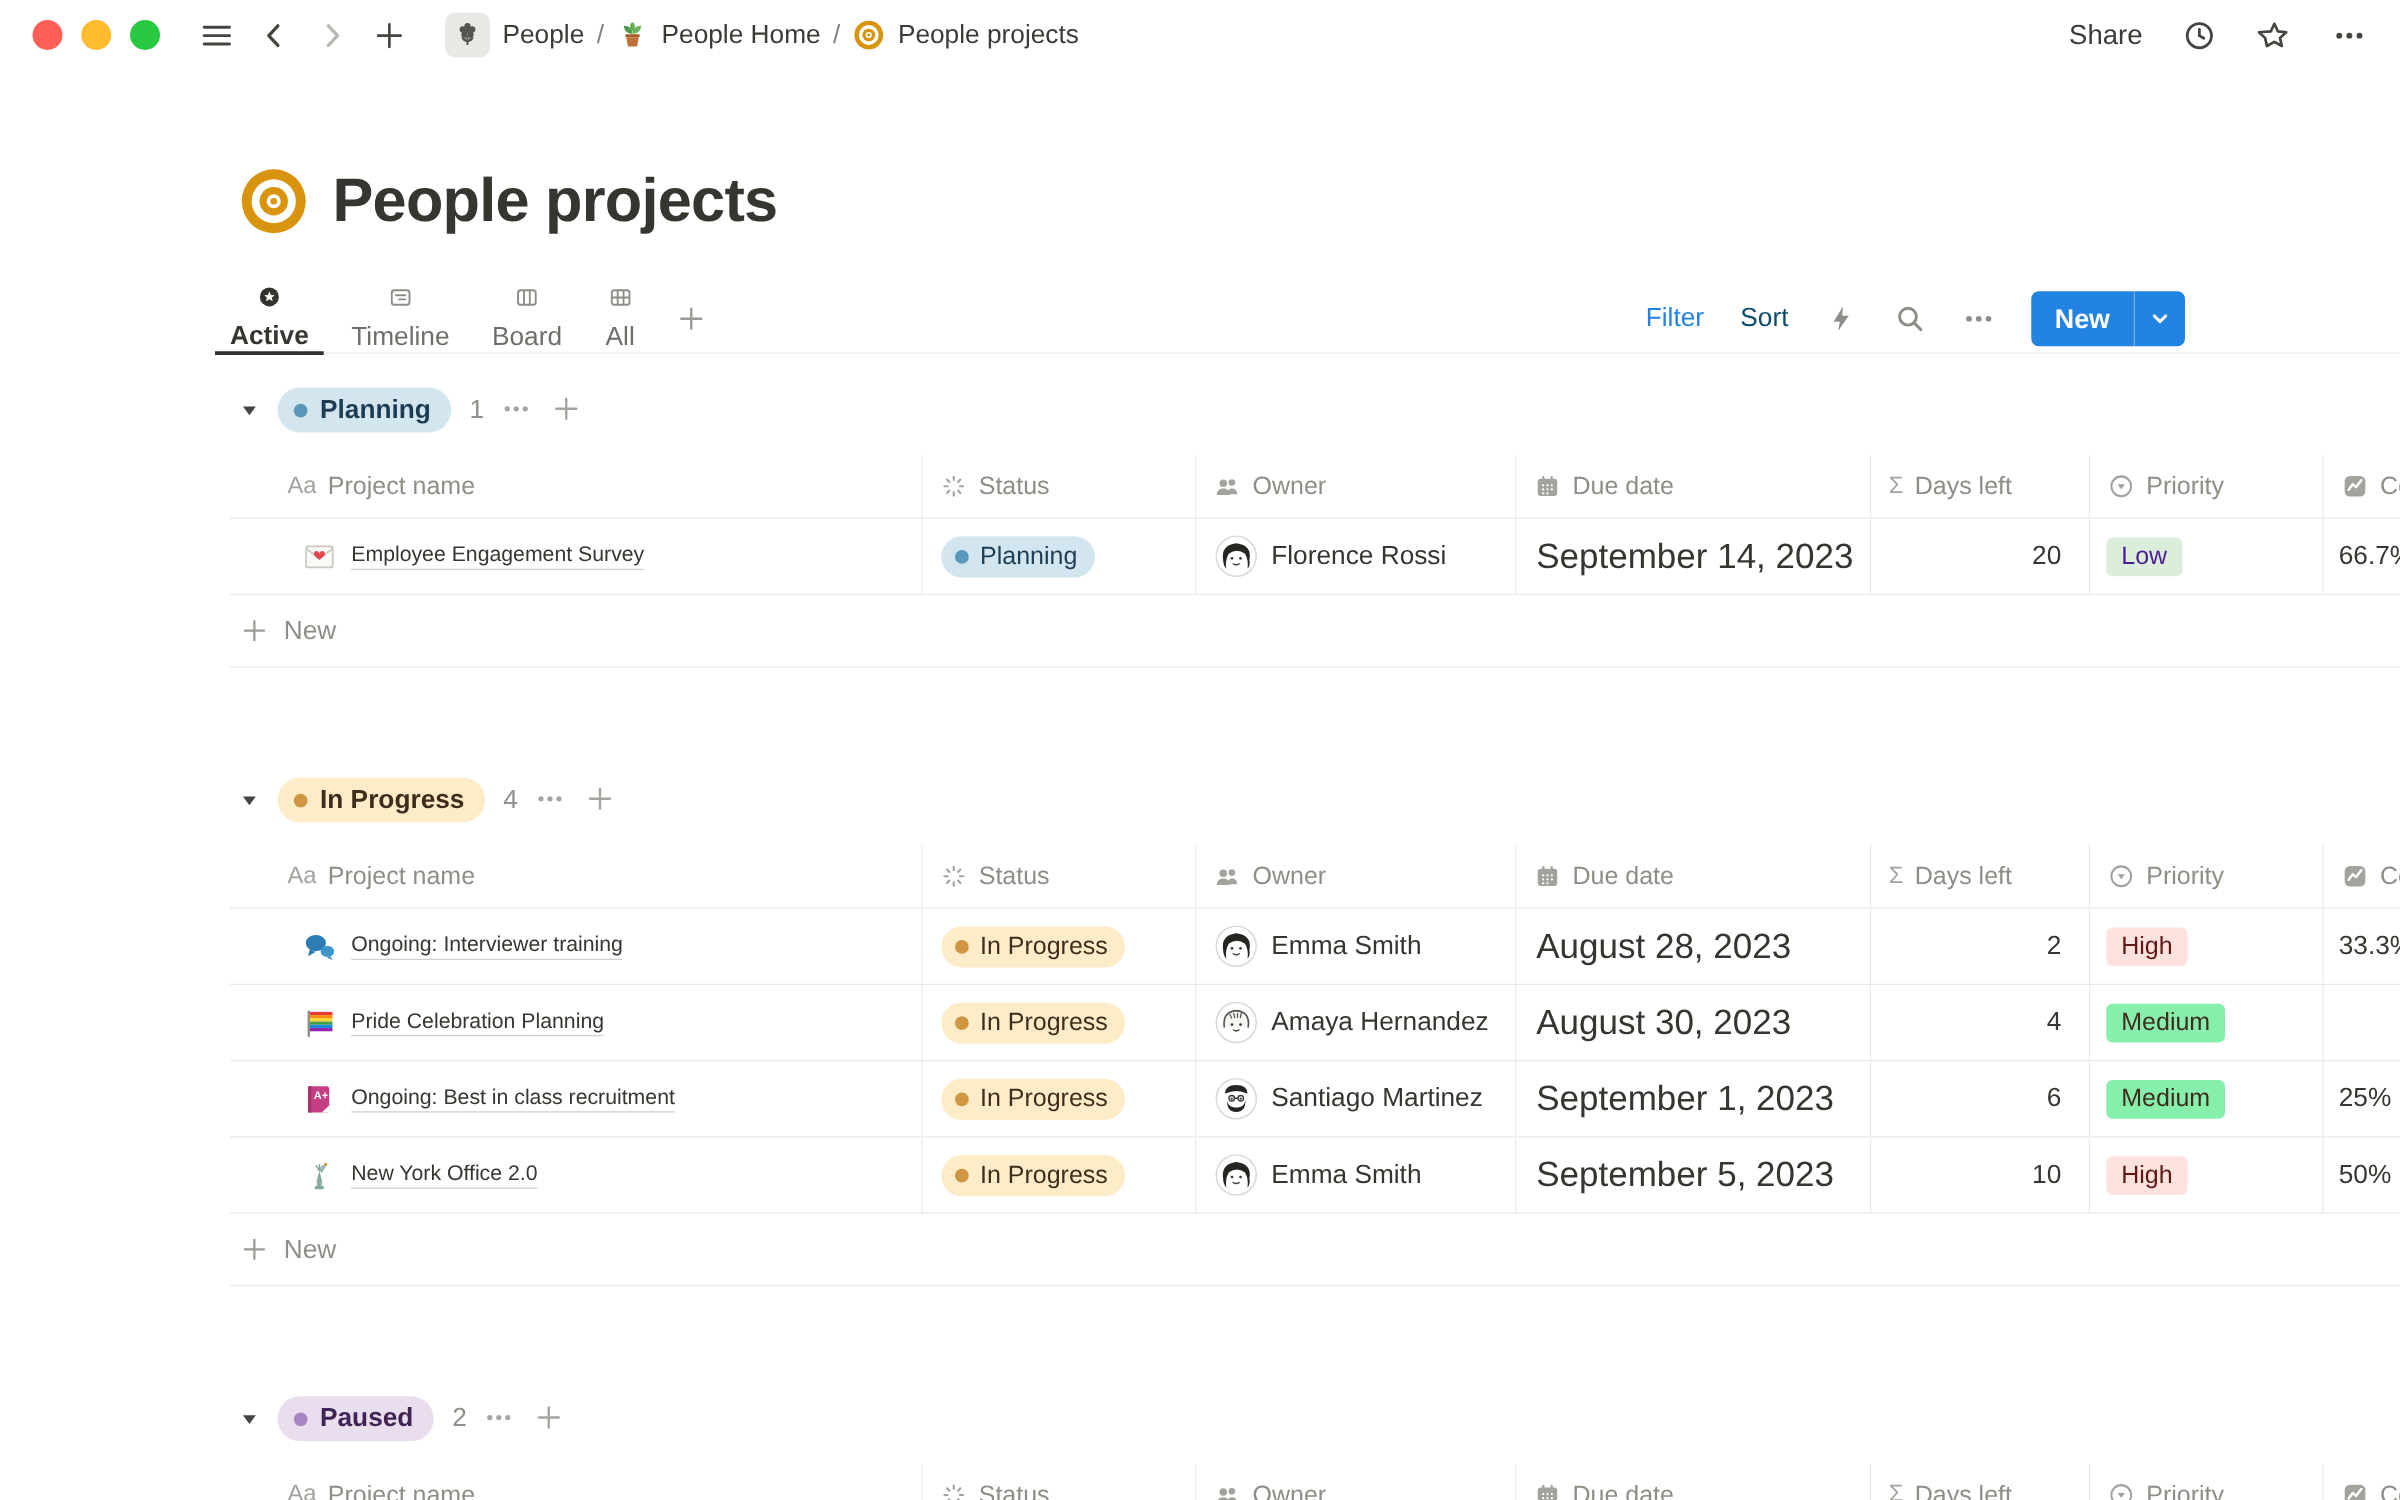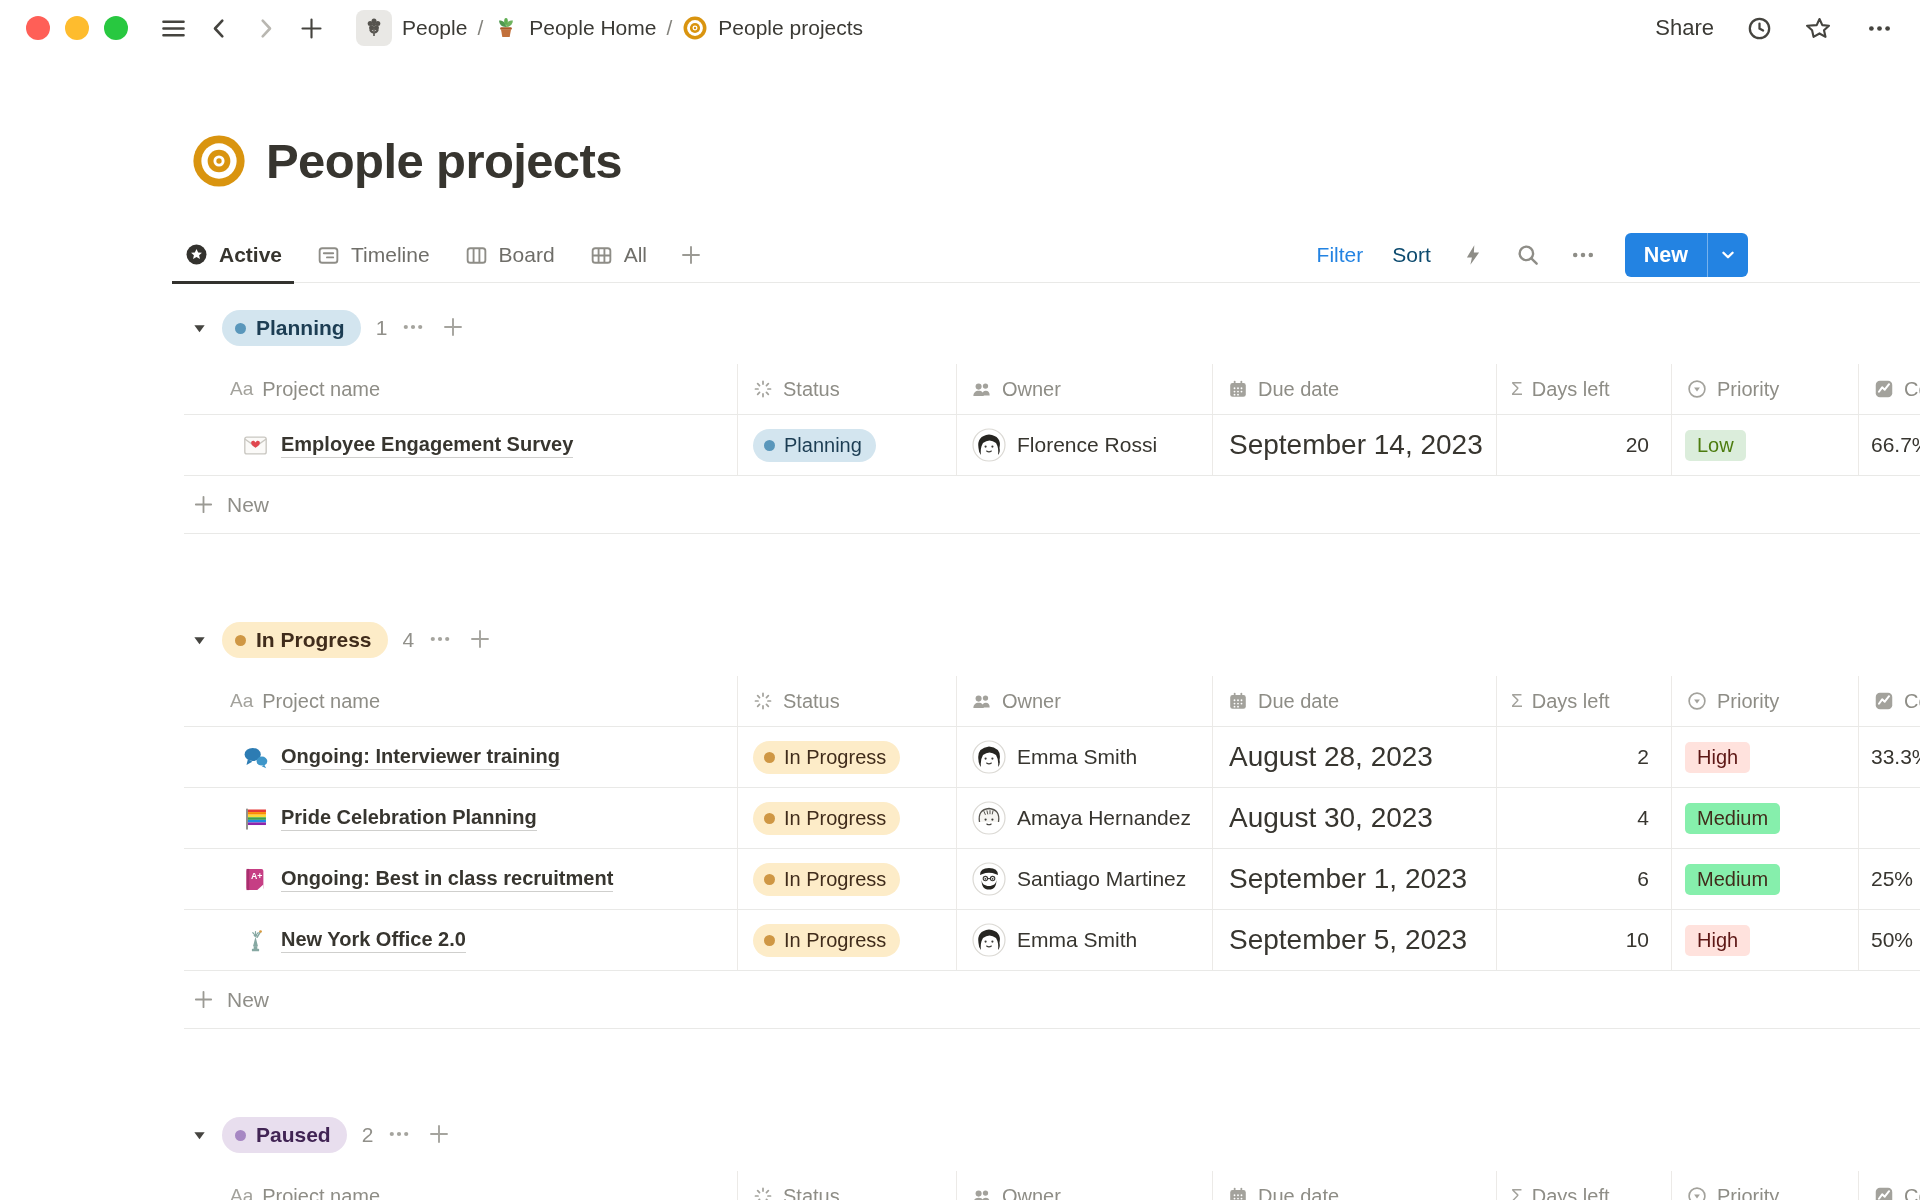--- a/index.html
+++ b/index.html
@@ -28,21 +28,21 @@
 
   
   .title-row{display:flex;align-items:center;gap:18px;margin:76px 0 0 190px;}
   .title-icon{width:58px;height:58px;}
   .page-title{font-size:49px;font-weight:700;letter-spacing:-0.6px;color:#37352f;}
 
   
   .tabs-row{display:flex;align-items:stretch;justify-content:space-between;
             margin:38px 0 0 184px;padding-right:172px;height:54px;border-bottom:1px solid #e9e9e7;}
   .tabs-left{display:flex;gap:10px;margin-left:-12px;}
-  .tab{display:flex;align-items:center;gap:10px;padding:0 12px;font-size:21px;font-weight:500;color:#6f6e69;cursor:pointer;box-sizing:border-box;}
+  .tab{display:flex;align-items:center;gap:10px;padding:0 12px;font-size:21px;font-weight:500;color:#6f6e69;cursor:pointer;box-sizing:border-box;flex-direction:column;}
   .tab svg{width:25px;height:25px;color:#8e8d87;}
   .tab.active{color:#37352f;font-weight:600;border-bottom:3px solid #33322e;margin-bottom:-2px;}
   .tab.active svg{color:#33322e;}
   .tab-plus{display:flex;align-items:center;padding:0 10px;color:#9b9a94;cursor:pointer;}
   .tab-plus svg{width:24px;height:24px;}
   .toolbar{display:flex;align-items:center;gap:29px;align-self:center;}
   .tool-filter{font-size:21px;color:#2383e2;cursor:pointer;}
   .tool-sort{font-size:21px;color:#0c4a6e;cursor:pointer;}
   .tool-ic{width:26px;height:26px;color:#8e8d87;cursor:pointer;}
   .tool-ic svg{width:26px;height:26px;}
@@ -77,33 +77,33 @@
   .nrow span{font-size:21px;}
   .cell{display:flex;align-items:center;padding:0 14px;overflow:hidden;white-space:nowrap;box-sizing:border-box;}
   .trow .cell + .cell{border-left:1px solid #eceae7;}
   .hcell{gap:9px;color:#8e8d86;font-size:20px;font-weight:400;cursor:pointer;}
   .hcell svg{width:22px;height:22px;color:#a3a29c;flex:none;}
   .hcell .txtic{font-size:19px;color:#a3a29c;flex:none;}
   .h-name{padding-left:46px;}
   .c-name{padding-left:58px;gap:12px;cursor:pointer;}
   .picon{width:27px;height:27px;flex:none;}
   .picon svg{width:27px;height:27px;}
-  .pname{font-size:20px;font-weight:700;color:#37352f;border-bottom:1.6px solid rgba(55,53,47,0.24);padding-bottom:1px;cursor:pointer;}
+  .pname{font-size:17px;font-weight:400;color:#37352f;border-bottom:1.6px solid rgba(55,53,47,0.24);padding-bottom:1px;cursor:pointer;}
   .c-status{padding-left:15px;cursor:pointer;}
   .spill{display:flex;align-items:center;gap:9px;border-radius:999px;padding:5px 14px 5px 11px;font-size:20px;}
   .sdot{width:11px;height:11px;border-radius:50%;flex:none;}
   .st-planning{background:#d3e5ef;color:#1c3d53;} .st-planning .sdot{background:#5a97bb;}
   .st-inprogress{background:#fdecc8;color:#402c1b;} .st-inprogress .sdot{background:#cf9744;}
   .c-owner{padding-left:15px;gap:11px;font-size:21px;cursor:pointer;}
   .avatar{width:34px;height:34px;flex:none;}
   .c-due{padding-left:16px;font-size:28px;cursor:pointer;}
   .c-days{justify-content:flex-end;padding-right:22px;font-size:21px;cursor:pointer;}
   .c-pri{padding-left:13px;cursor:pointer;}
   .tag{border-radius:5px;padding:4px 12px;font-size:20px;}
-  .t-low{background:#dbeddb;color:#4d7c0f;}
+  .t-low{background:#dbeddb;color:#4c1d95;}
   .t-medium{background:#86efac;color:#402c1b;}
   .t-high{background:#ffe2dd;color:#5d1715;}
   .c-comp{padding-left:12px;font-size:21px;cursor:pointer;}
   .defs{position:absolute;width:0;height:0;overflow:hidden;}
 </style>
 </head>
 <body>
 
 <svg class="defs" xmlns="http://www.w3.org/2000/svg">
   <defs>

